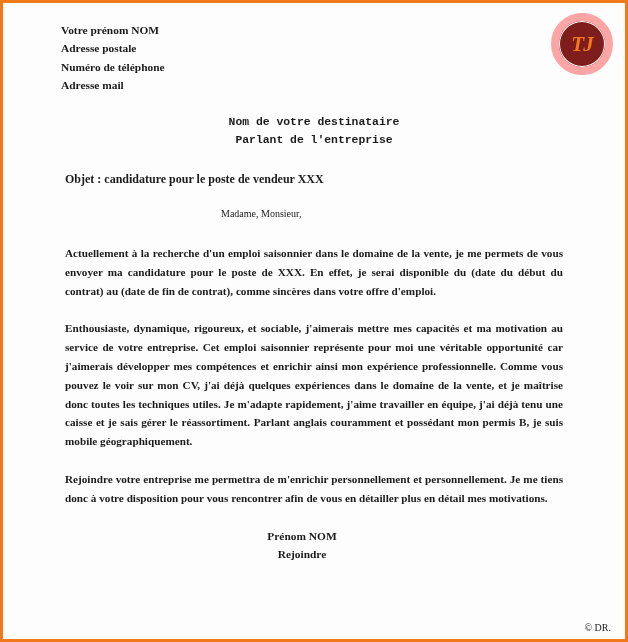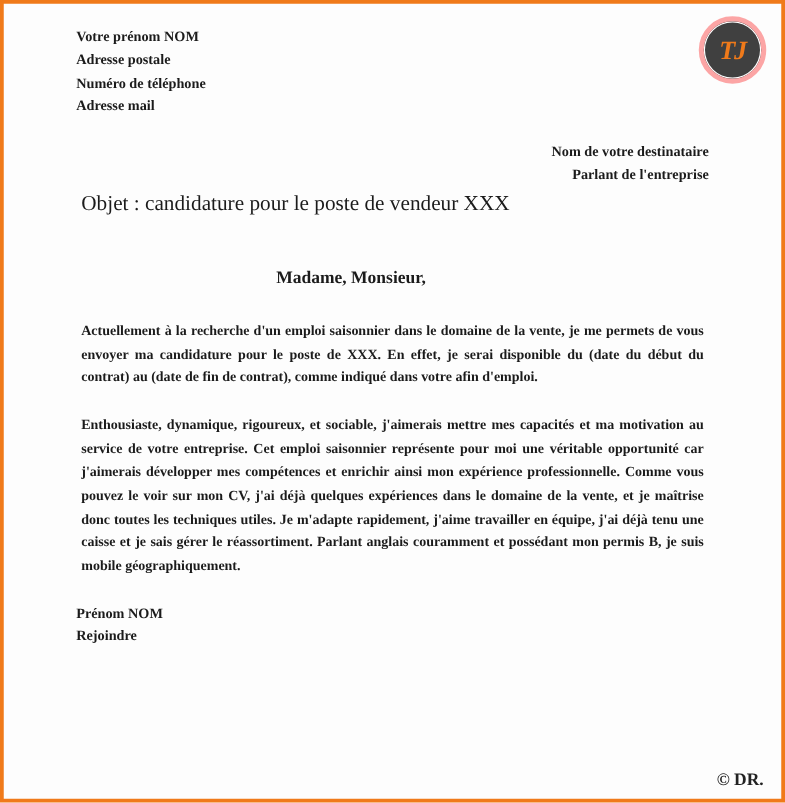--- a/index.html
+++ b/index.html
@@ -30,22 +30,22 @@
     font-size: 11.2px;
     line-height: 1.55;
   }
   .logo {
     position: absolute;
     top: 10px;
     right: 12px;
     width: 46px;
     height: 46px;
     border-radius: 50%;
-    background: #404040;
-    border: 4px solid #fca5a5;
+    background: #7f1d1d;
+    border: 8px solid #fca5a5;
     box-shadow: 0 0 0 1px #ffffff inset;
   }
   .logo-inner {
     position: absolute;
     left: 0; top: 0; right: 0; bottom: 0;
     display: flex;
     align-items: center;
     justify-content: center;
     font-family: "Liberation Serif", serif;
     font-style: italic;
@@ -57,65 +57,67 @@
   .sender {
     margin-top: 4px;
   }
   .sender div {
     font-weight: bold;
     font-size: 11.4px;
     line-height: 1.62;
   }
   .recipient {
     margin-top: 18px;
-    text-align: right;
+    text-align: center;
+    font-family: Liberation Mono, monospace;
   }
   .recipient div {
     font-weight: bold;
     font-size: 11.4px;
     line-height: 1.62;
   }
   .subject {
-    font-weight: normal;
-    font-size: 17px;
+    margin-top: 20px;
+    font-weight: bold;
+    font-size: 12px;
     padding-left: 4px;
   }
   .salutation {
-    margin-top: 36px;
+    margin-top: 18px;
     padding-left: 160px;
-    font-weight: bold;
-    font-size: 14px;
+    font-weight: normal;
+    font-size: 10px;
   }
   .body p {
     margin: 0 0 19px 0;
     text-align: justify;
     font-weight: bold;
     font-size: 11.2px;
     line-height: 1.68;
     padding: 0 4px 0 4px;
   }
   .body {
     margin-top: 22px;
   }
   .signature {
     margin-top: 16px;
-    text-align: left;
+    text-align: center;
     padding-right: 24px;
   }
   .signature div {
     font-weight: bold;
     font-size: 11.4px;
     line-height: 1.6;
   }
   .credit {
     position: absolute;
     right: 14px;
     bottom: 6px;
-    font-size: 14px;
-    font-weight: bold;
+    font-size: 10px;
+    font-weight: normal;
     color: #222;
     font-family: "Liberation Serif", serif;
   }
 </style>
 </head>
 <body>
 
 <div class="page">
 
   <div class="sheet">
@@ -134,22 +136,23 @@
     <div class="recipient">
       <div>Nom de votre destinataire</div>
       <div>Parlant de l'entreprise</div>
     </div>
 
     <div class="subject">Objet : candidature pour le poste de vendeur XXX</div>
 
     <div class="salutation">Madame, Monsieur,</div>
 
     <div class="body">
-      <p>Actuellement à la recherche d'un emploi saisonnier dans le domaine de la vente, je me permets de vous envoyer ma candidature pour le poste de XXX. En effet, je serai disponible du (date du début du contrat) au (date de fin de contrat), comme indiqué dans votre afin d'emploi.</p>
+      <p>Actuellement à la recherche d'un emploi saisonnier dans le domaine de la vente, je me permets de vous envoyer ma candidature pour le poste de XXX. En effet, je serai disponible du (date du début du contrat) au (date de fin de contrat), comme sincères dans votre offre d'emploi.</p>
       <p>Enthousiaste, dynamique, rigoureux, et sociable, j'aimerais mettre mes capacités et ma motivation au service de votre entreprise. Cet emploi saisonnier représente pour moi une véritable opportunité car j'aimerais développer mes compétences et enrichir ainsi mon expérience professionnelle. Comme vous pouvez le voir sur mon CV, j'ai déjà quelques expériences dans le domaine de la vente, et je maîtrise donc toutes les techniques utiles. Je m'adapte rapidement, j'aime travailler en équipe, j'ai déjà tenu une caisse et je sais gérer le réassortiment. Parlant anglais couramment et possédant mon permis B, je suis mobile géographiquement.</p>
+      <p>Rejoindre votre entreprise me permettra de m'enrichir personnellement et personnellement. Je me tiens donc à votre disposition pour vous rencontrer afin de vous en détailler plus en détail mes motivations.</p>
     </div>
 
     <div class="signature">
       <div>Prénom NOM</div>
       <div>Rejoindre</div>
     </div>
 
   </div>
 
   <div class="credit">© DR.</div>

